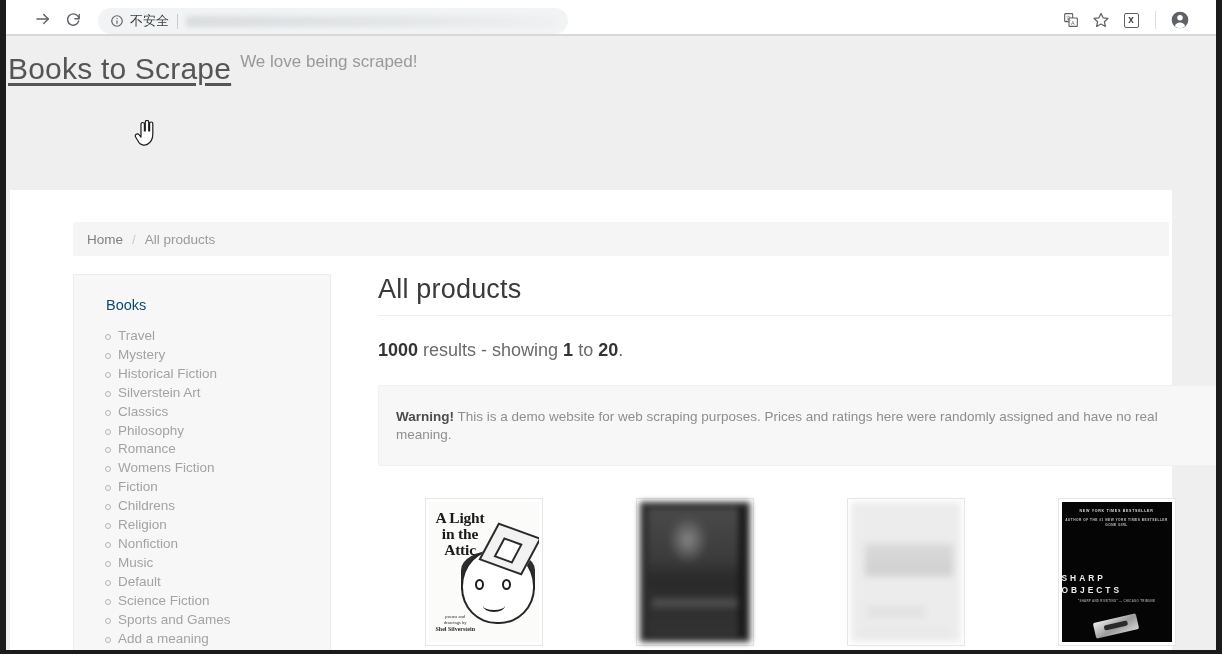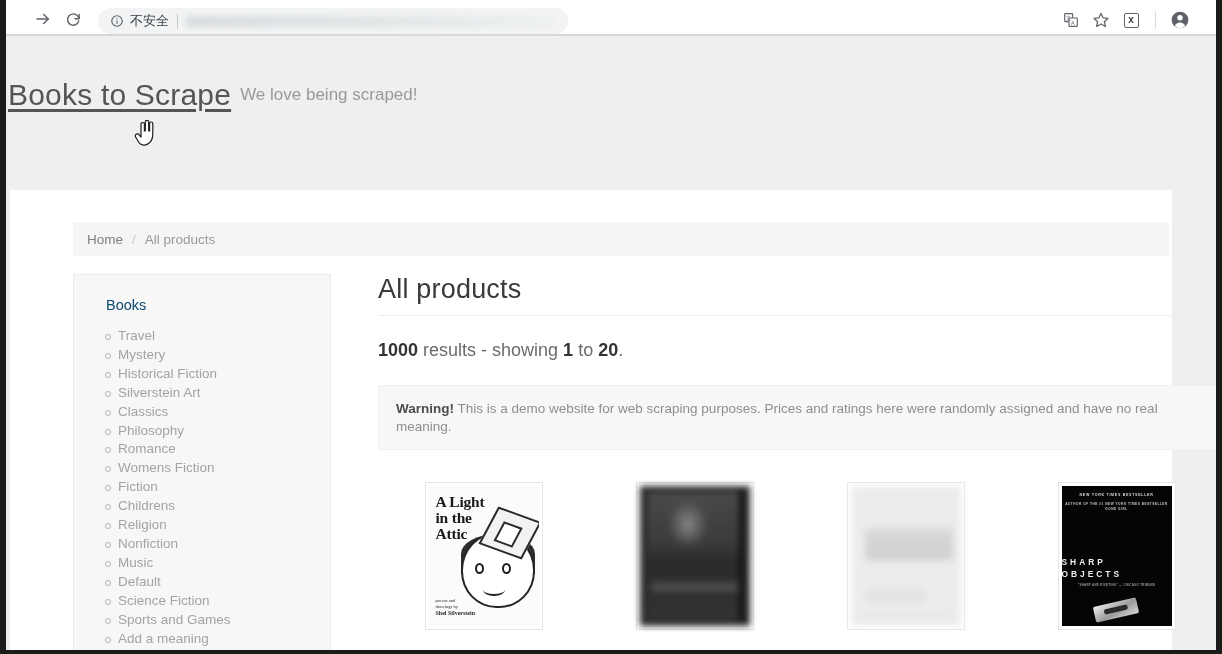--- a/index.html
+++ b/index.html
@@ -94,22 +94,23 @@
   .page {
     position: absolute;
     left: 6px; top: 36px; right: 6px; bottom: 4px;
     background: #efefef;
     overflow: hidden;
   }
   .site-header {
     height: 118px;
     background: #efefef;
     display: flex;
-    align-items: center;
+    align-items: flex-start;
     padding-left: 2px;
+    margin-top: 16px;
   }
   .brand {
     font-size: 30px;
     color: #555555;
     text-decoration: underline;
     text-underline-offset: 4px;
     letter-spacing: .2px;
     font-weight: 400;
   }
   .tagline {
@@ -192,21 +193,21 @@
     color: #6b6b6b;
     margin-top: 24px;
   }
   .results-line strong { color: #333333; font-weight: bold; }
 
   .alert {
     margin-top: 24px;
     background: #f7f7f7;
     border: 1px solid #f0f0f0;
     border-radius: 2px;
-    padding: 14px 17px;
+    padding: 22px 17px;
     font-size: 13.5px;
     color: #8e8e8e;
     line-height: 1.3;
   }
   .alert strong { color: #4d4d4d; font-weight: bold; }
 
   .product-grid {
     display: flex;
     margin-top: 32px;
     gap: 0;
@@ -221,21 +222,21 @@
   .cover-wrap {
     width: 118px; height: 148px;
     border: 1px solid #e6e6e6;
     background: #ffffff;
     padding: 3px;
     display: flex; align-items: center; justify-content: center;
   }
   .cover { width: 100%; height: 100%; position: relative; overflow: hidden; }
 
   
-  .cover-attic { background: #fbfbfa; }
+  .cover-attic { background: #fbfbfa; text-align: center; }
   .cover-attic .att-title {
     position: absolute; left: 7px; top: 8px;
     font-family: "Liberation Serif", serif;
     font-weight: bold;
     font-size: 15.5px;
     line-height: 16px;
     color: #1a1a1a;
     letter-spacing: -.2px;
   }
   .cover-attic .att-credit {

